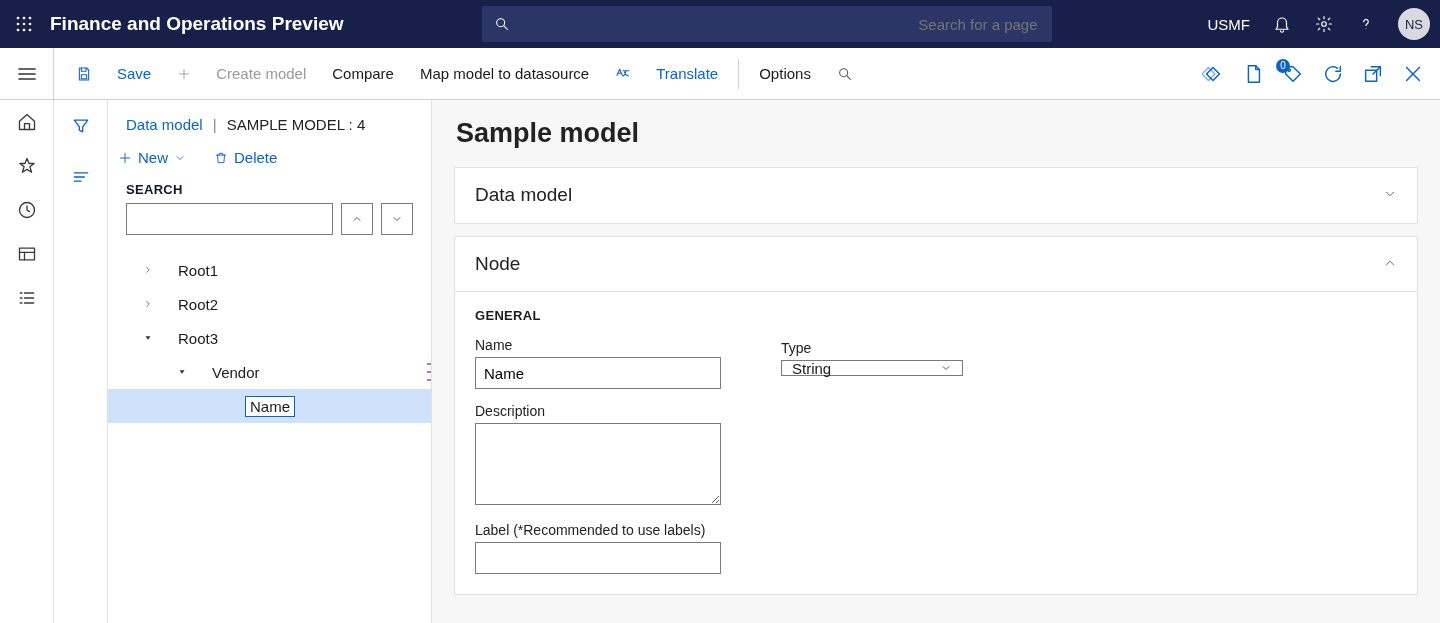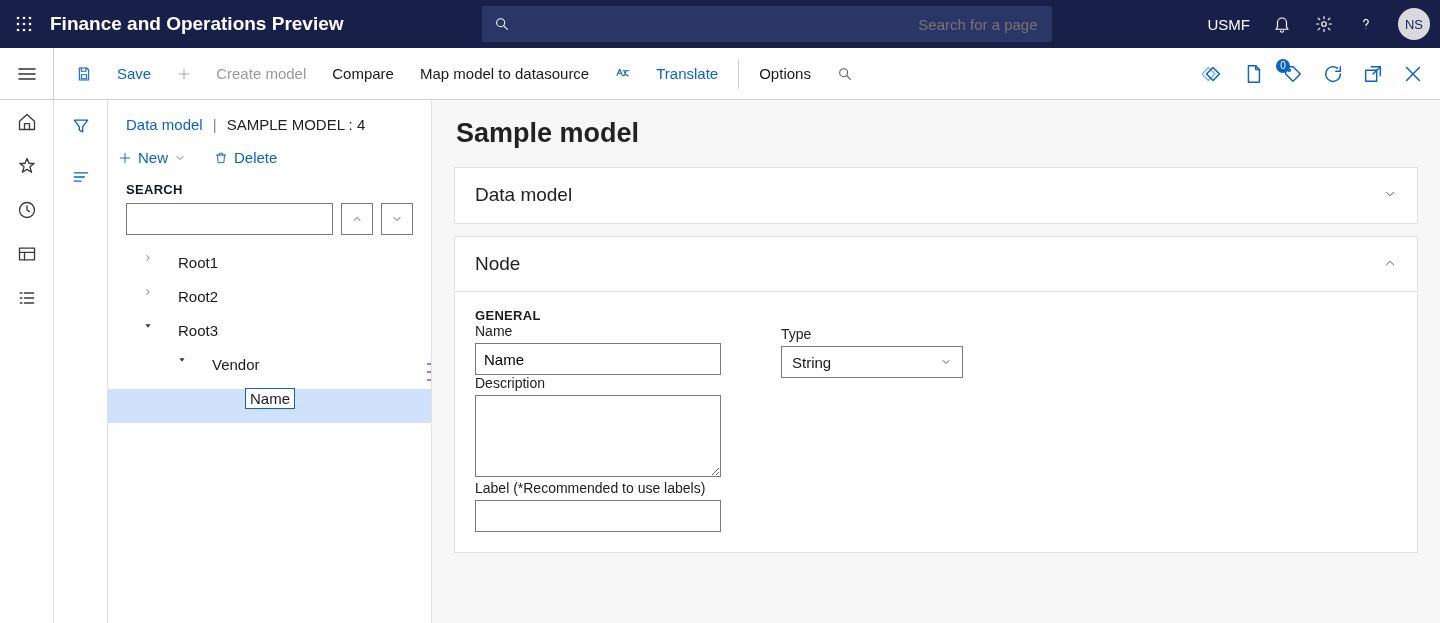--- a/index.html
+++ b/index.html
@@ -54,44 +54,44 @@
   .breadcrumb .cur{color:#222;}
   .tree-actions{display:flex;align-items:center;gap:28px;padding:8px 18px 10px 10px;}
   .tree-actions .act{display:flex;align-items:center;gap:6px;color:var(--blue);font-size:15px;cursor:pointer;}
   .search-block{padding:6px 18px 10px 18px;}
   .search-label{font-size:13px;font-weight:700;letter-spacing:0.3px;color:#0f172a;margin-bottom:6px;}
   .search-row{display:flex;gap:8px;align-items:center;}
   .search-box{flex:1;height:32px;border:1px solid #7a7a7a;background:#fff;}
   .navbtn{width:32px;height:32px;border:1px solid #7a7a7a;background:#fff;display:flex;align-items:center;justify-content:center;cursor:pointer;}
   .navbtn svg{width:12px;height:12px;stroke:#333;}
   .tree{padding:8px 0 0 0;}
-  .tree-row{display:flex;align-items:flex-start;height:34px;padding-left:12px;gap:20px;font-size:15px;position:relative;}
+  .tree-row{display:flex;align-items:center;height:34px;padding-left:12px;gap:20px;font-size:15px;position:relative;}
   .tree-row .tw{width:16px;display:flex;justify-content:center;}
   .tree-row.depth1{padding-left:28px;}
   .tree-row.depth2{padding-left:46px;}
   .tree-row.selected{background:var(--sel);}
   .tree-row.selected .lbl{outline:1px solid var(--blue);padding:1px 4px;background:#fff;}
   .tree-row .lbl{padding:1px 2px;}
   .mini-marker{position:absolute;right:0;top:8px;width:4px;height:18px;display:flex;flex-direction:column;justify-content:space-between;}
   .mini-marker span{display:block;height:2px;background:#b37ab3;}
   
   .main{flex:1;background:var(--bg);padding:14px 22px;overflow:auto;}
   .page-title{font-size:27px;font-weight:600;color:#222;margin:4px 0 18px 2px;}
   .card{background:#fff;border:1px solid var(--border-light);margin-bottom:12px;}
   .card-header{display:flex;align-items:center;justify-content:space-between;padding:16px 20px;font-size:19px;font-weight:400;color:#222;border-bottom:1px solid transparent;cursor:pointer;}
   .card-header .chev svg{width:14px;height:14px;stroke:#555;}
   .card.expanded .card-header{border-bottom:1px solid var(--border-light);}
   .card-body{padding:16px 20px 20px 20px;display:flex;gap:60px;}
-  .col{display:flex;flex-direction:column;}
+  .col{display:flex;flex-direction:column;gap:14px;}
   .section-label{font-size:13px;font-weight:700;letter-spacing:.3px;}
   .fld-label{font-size:14px;color:#222;margin-bottom:4px;}
   .fld-input{height:32px;width:246px;border:1px solid #7a7a7a;padding:0 8px;font-size:15px;}
   .textarea{width:246px;height:82px;border:1px solid #7a7a7a;padding:6px 8px;font-size:15px;resize:both;}
   .select{position:relative;width:182px;}
-  .select-box{height:32px;border:1px solid #7a7a7a;display:flex;align-items:center;justify-content:space-between;padding:0 10px;font-size:15px;background:#fff;}
+  .select-box{height:16px;border:1px solid #7a7a7a;display:flex;align-items:center;justify-content:space-between;padding:0 10px;font-size:15px;background:#fff;}
   .select-box svg{width:12px;height:12px;stroke:#333;}
   svg{fill:none;stroke-width:1.6;stroke-linecap:round;stroke-linejoin:round;}
 </style>
 </head>
 <body>
 
 <div class="topbar">
   <div class="waffle">
     <svg viewBox="0 0 16 16">
       <circle cx="2" cy="2" r="1.3" fill="#fff" stroke="none"></circle>

